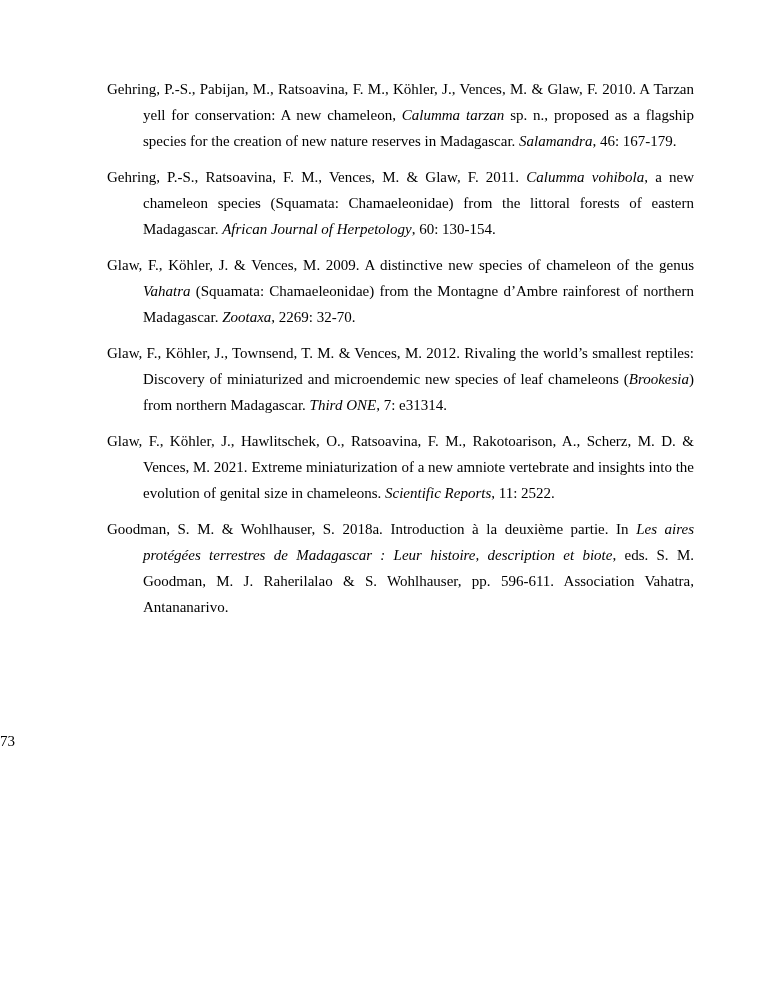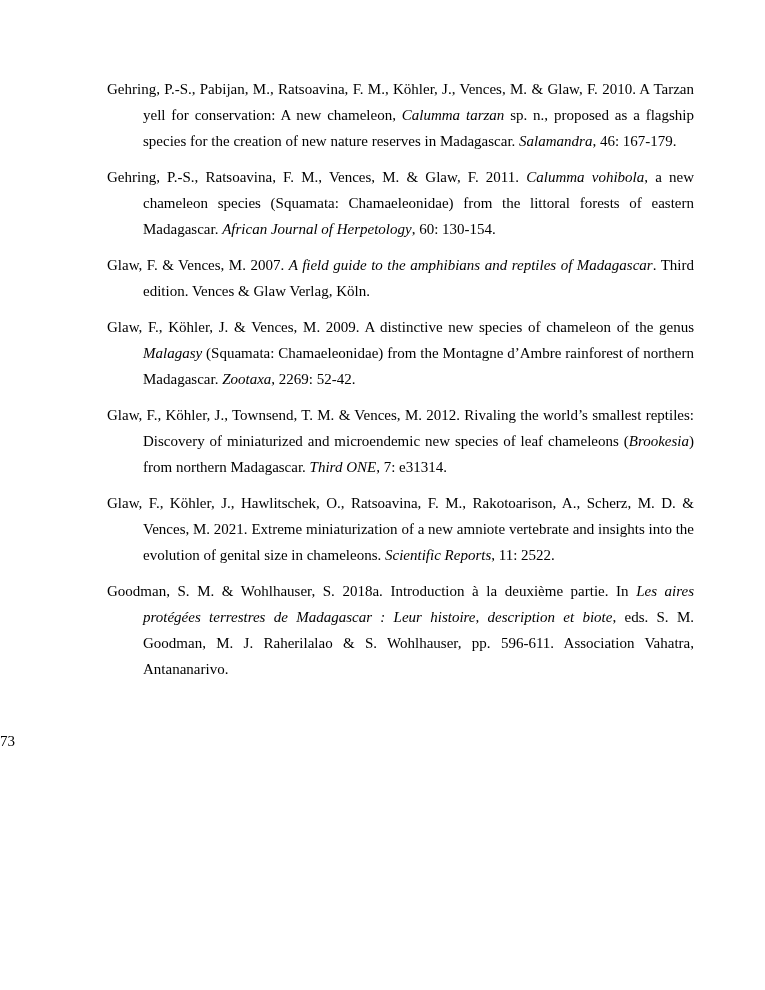--- a/index.html
+++ b/index.html
@@ -50,20 +50,19 @@
     line-height: 18px;
   }
 </style>
 </head>
 <body>
 
 <div class="page">
   <main class="content">
       <p class="reference"><span>Gehring, P.-S., Pabijan, M., Ratsoavina, F. M., Köhler, J., Vences, M. &amp; Glaw, F. 2010. A Tarzan yell for conservation: A new chameleon, </span><em>Calumma tarzan</em><span> sp. n., proposed as a flagship species for the creation of new nature reserves in Madagascar. </span><em>Salamandra</em><span>, 46: 167-179.</span></p>
       <p class="reference"><span>Gehring, P.-S., Ratsoavina, F. M., Vences, M. &amp; Glaw, F. 2011. </span><em>Calumma vohibola</em><span>, a new chameleon species (Squamata: Chamaeleonidae) from the littoral forests of eastern Madagascar. </span><em>African Journal of Herpetology</em><span>, 60: 130-154.</span></p>
-      <p class="reference"><span>Glaw, F. &amp; Vences, M. 2007. </span><em>A field guide to the amphibians and reptiles of Madagascar</em><span>. Third edition. Vences &amp; Glaw Verlag, Köln.</span></p>
-      <p class="reference"><span>Glaw, F., Köhler, J. &amp; Vences, M. 2009. A distinctive new species of chameleon of the genus </span><em>Malagasy</em><span> (Squamata: Chamaeleonidae) from the Montagne d’Ambre rainforest of northern Madagascar. </span><em>Zootaxa</em><span>, 2269: 52-42.</span></p>
+      <p class="reference"><span>Glaw, F., Köhler, J. &amp; Vences, M. 2009. A distinctive new species of chameleon of the genus </span><em>Vahatra</em><span> (Squamata: Chamaeleonidae) from the Montagne d’Ambre rainforest of northern Madagascar. </span><em>Zootaxa</em><span>, 2269: 32-70.</span></p>
       <p class="reference"><span>Glaw, F., Köhler, J., Townsend, T. M. &amp; Vences, M. 2012. Rivaling the world’s smallest reptiles: Discovery of miniaturized and microendemic new species of leaf chameleons (</span><em>Brookesia</em><span>) from northern Madagascar. </span><em>Third ONE</em><span>, 7: e31314.</span></p>
       <p class="reference"><span>Glaw, F., Köhler, J., Hawlitschek, O., Ratsoavina, F. M., Rakotoarison, A., Scherz, M. D. &amp; Vences, M. 2021. Extreme miniaturization of a new amniote vertebrate and insights into the evolution of genital size in chameleons. </span><em>Scientific Reports</em><span>, 11: 2522.</span></p>
       <p class="reference"><span>Goodman, S. M. &amp; Wohlhauser, S. 2018a. Introduction à la deuxième partie. In </span><em>Les aires protégées terrestres de Madagascar : Leur histoire, description et biote</em><span>, eds. S. M. Goodman, M. J. Raherilalao &amp; S. Wohlhauser, pp. 596-611. Association Vahatra, Antananarivo.</span></p>
     </main>
   <div class="page-number">73</div>
 </div>
 
 </body></html>

